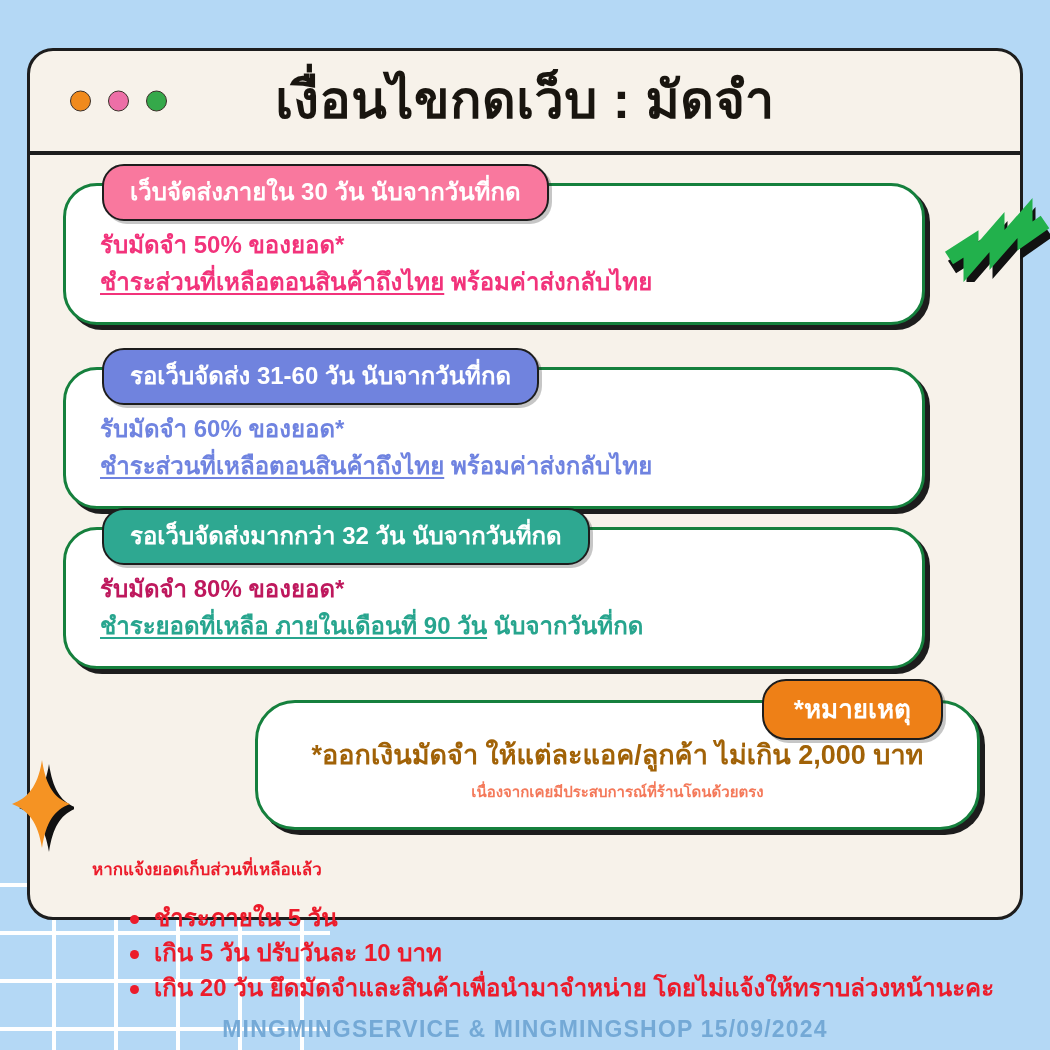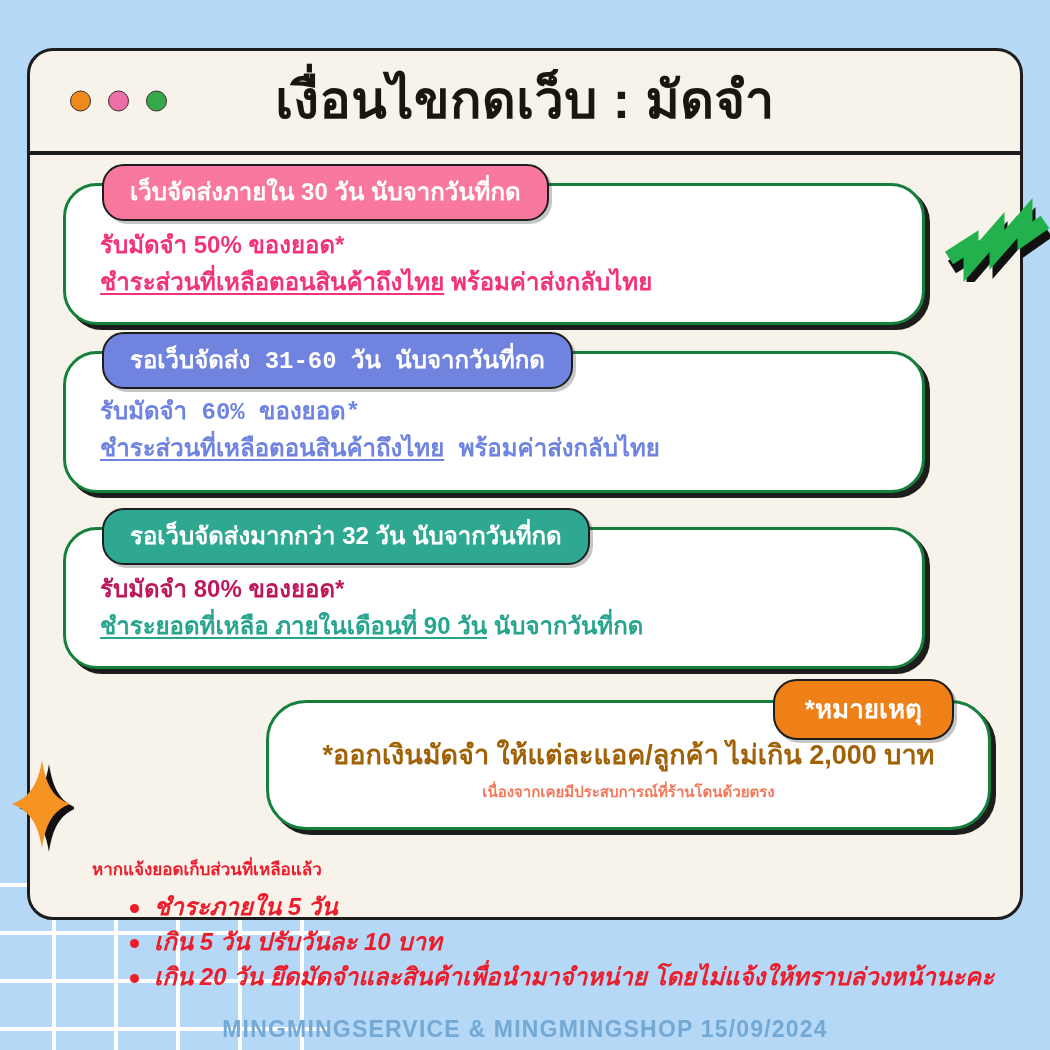--- a/index.html
+++ b/index.html
@@ -86,21 +86,21 @@
     padding: 0;
   }
 
   
   .card-block {
     position: absolute;
     left: 33px;
     width: 862px;
   }
   #block-1 { top: 28px; }
-  #block-2 { top: 196px; font-family: Liberation Mono, monospace; }
+  #block-2 { top: 212px; }
   #block-3 { top: 372px; }
 
   .card-body {
     position: relative;
     background: #ffffff;
     border: 3px solid #15803d;
     border-radius: 34px;
     box-shadow: 5px 5px 0 #1d1d1d;
     min-height: 128px;
     padding: 40px 34px 22px 34px;
@@ -125,21 +125,21 @@
     font-size: 24px;
     font-weight: 700;
     line-height: 1.55;
     white-space: nowrap;
   }
   .card-line .u { text-decoration: underline; text-underline-offset: 3px; }
 
   
   #note-block {
     position: absolute;
-    left: 236px;
+    left: 225px;
     top: 545px;
     width: 725px;
   }
   #note-block .card-body {
     border-radius: 40px;
     min-height: 96px;
     padding: 36px 30px 26px 30px;
     text-align: center;
   }
   #note-tab {
@@ -174,23 +174,22 @@
     color: #ec1c2b;
   }
   #footlist-title {
     font-size: 17px;
     font-weight: 700;
     text-underline-offset: 4px;
     white-space: nowrap;
   }
   #footlist ul {
     list-style: none;
-    margin-top: 8px;
+    margin-top: 19px;
     padding-left: 36px;
-    font-style: italic;
   }
   #footlist li {
     font-size: 24px;
     font-weight: 700;
     line-height: 1.45;
     white-space: nowrap;
     position: relative;
     padding-left: 26px;
   }
   #footlist li::before {

